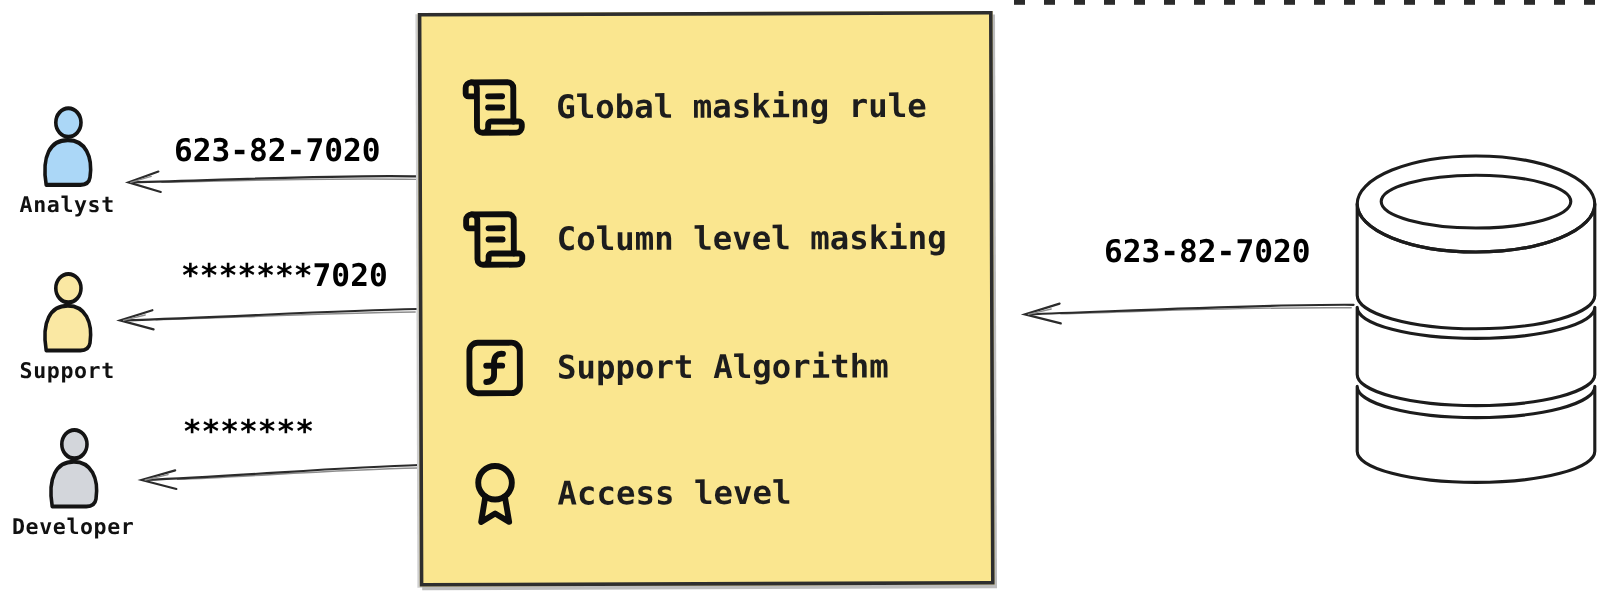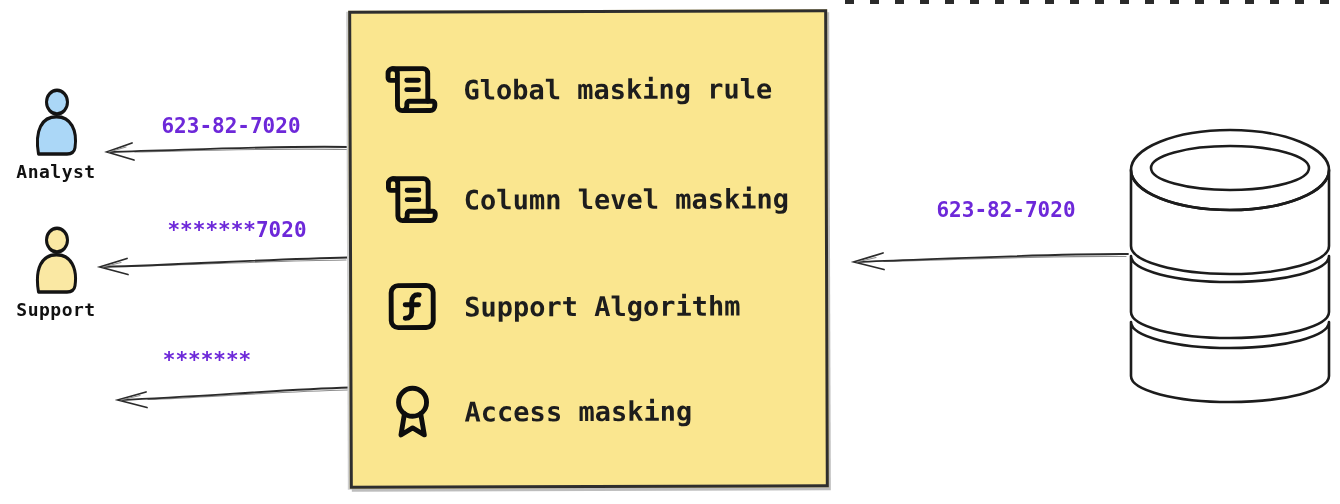--- a/index.html
+++ b/index.html
@@ -25,21 +25,21 @@
   .user-group { width: 64px; }
   .user-label {
     position: absolute; left: -38px; top: 73px; width: 140px;
     text-align: center; font-size: 18px; font-weight: 700; color: #111;
     letter-spacing: 0.5px;
   }
 
   
   .value-label {
     width: 220px; text-align: center;
-    font-size: 21px; font-weight: 700; color: #6d28d9; line-height: 32px;
+    font-size: 26px; font-weight: 700; color: #000000; line-height: 32px;
     white-space: nowrap;
   }
 
   
   .mask-box {
     left: 349px; top: 10px; width: 479px; height: 478px;
     background: #fae68f;
     border: 3px solid #2e2e2e;
     box-shadow: 2px 3px 0 0 #bdbdbd, -2px 1px 0 0 #cfcfcf;
     transform: rotate(-0.2deg);
@@ -86,20 +86,29 @@
   <div class="abs user-group" style="left:24px; top:88px;">
     <svg width="64" height="70" viewBox="0 0 64 62" preserveAspectRatio="none">
       <g stroke="#141414" stroke-width="3" stroke-linejoin="round" fill="#abd7f7">
         <circle cx="33" cy="12.5" r="10.5"></circle>
         <path d="M 14.5 58.5 C 10.5 37 18 25.5 32.5 25.5 C 47 25.5 53.5 37.5 51 53 C 50.3 57 47.5 58.5 43 58.5 Z"></path>
       </g>
     </svg>
     <div class="user-label">Analyst</div>
   </div>
 
+  <div class="abs user-group" style="left:29px; top:356px;">
+    <svg width="64" height="70" viewBox="0 0 64 62" preserveAspectRatio="none">
+      <g stroke="#141414" stroke-width="3" stroke-linejoin="round" fill="#d3d6db">
+        <circle cx="33" cy="12.5" r="10.5"></circle>
+        <path d="M 14.5 58.5 C 10.5 37 18 25.5 32.5 25.5 C 47 25.5 53.5 37.5 51 53 C 50.3 57 47.5 58.5 43 58.5 Z"></path>
+      </g>
+    </svg>
+    <div class="user-label">Developer</div>
+  </div>
 
   <div class="abs value-label" style="left:121px; top:110px;">623-82-7020</div>
 
   <div class="abs value-label" style="left:127px; top:214px;text-align:center;">*******7020</div>
 
   <div class="abs value-label" style="left:97px; top:344px;">*******</div>
 
   <div class="abs value-label" style="left:896px; top:194px;">623-82-7020</div>
 
   <svg class="abs" style="left:93px; top:137px;" width="258" height="28" viewBox="0 0 258 28">
@@ -159,21 +168,21 @@
         <path d="M9 11.2h5.7"></path>
       </svg>
       <span class="row-label">Support Algorithm</span>
     </div>
 
     <div class="mask-row row-4">
       <svg class="lucide" width="56" height="56" viewBox="0 0 24 24">
         <circle cx="12" cy="8" r="6"></circle>
         <path d="M15.477 12.89 17 22l-5-3-5 3 1.523-9.11"></path>
       </svg>
-      <span class="row-label">Access masking</span>
+      <span class="row-label">Access level</span>
     </div>
 
   </div>
 
   <svg class="abs" style="left:1124px; top:122px;" width="212" height="284" viewBox="0 0 212 284">
     <defs>
       <pattern id="hatch" width="7" height="7" patternUnits="userSpaceOnUse">
         <path d="M -1 8 L 8 -1" stroke="#4e4e4e" stroke-width="1.3"></path>
       </pattern>
     </defs>

